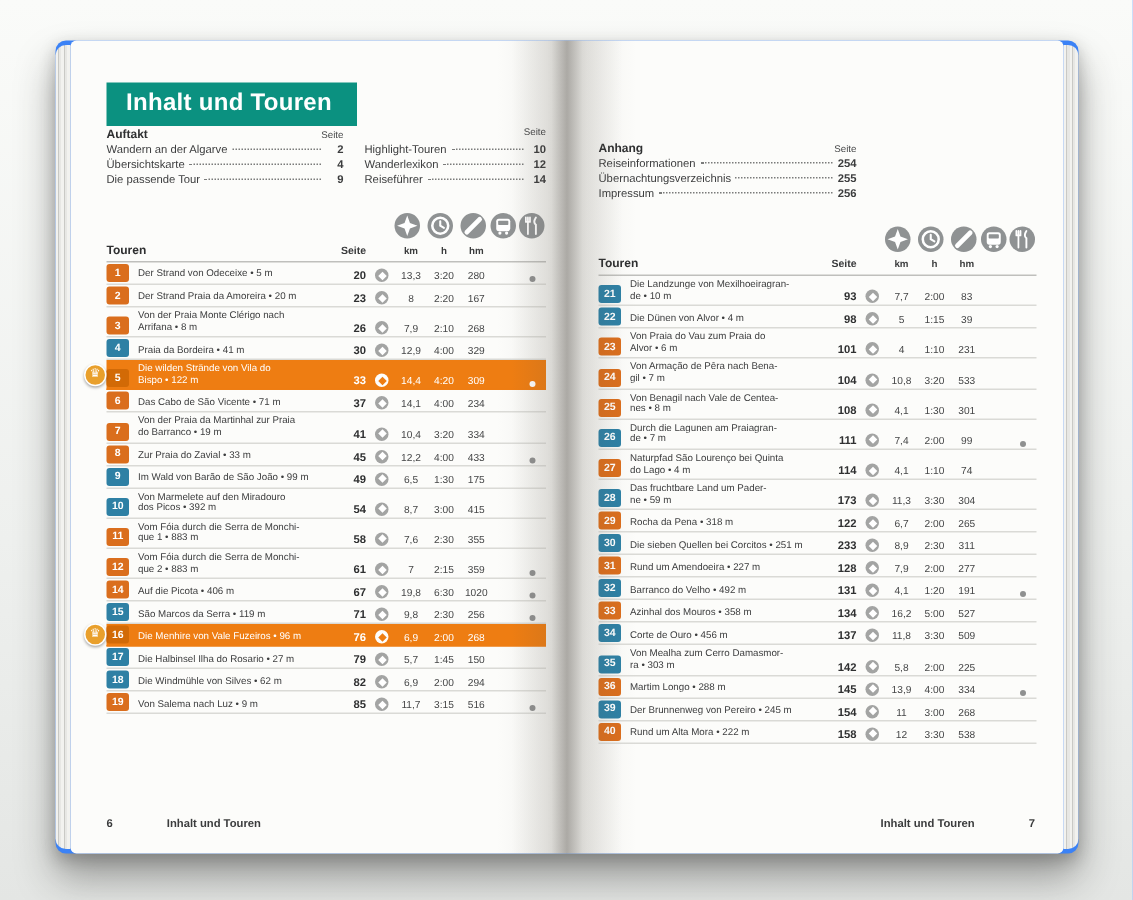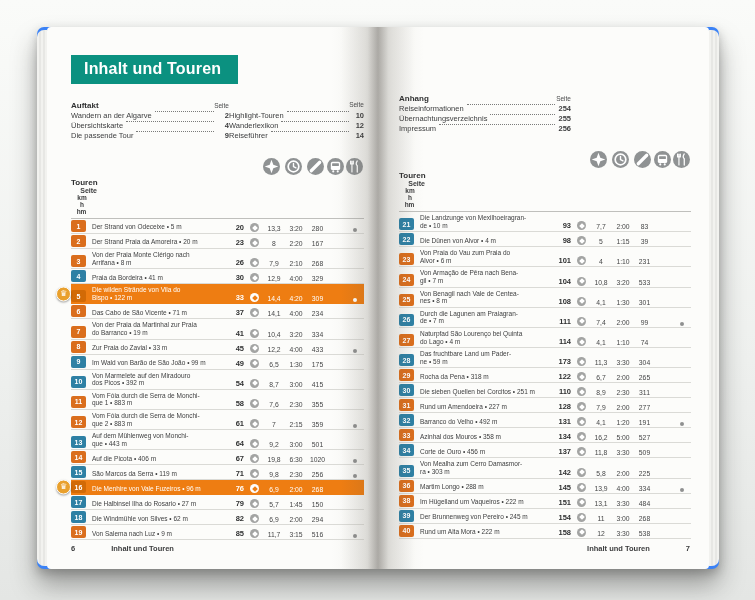--- a/index.html
+++ b/index.html
@@ -19,40 +19,40 @@
   .spine{position:absolute;left:50%;top:0;bottom:0;width:74px;transform:translateX(-50%);pointer-events:none;
          background:linear-gradient(90deg,rgba(90,82,72,0) 0%,rgba(90,82,72,.14) 36%,rgba(55,48,40,.32) 50%,rgba(90,82,72,.14) 64%,rgba(90,82,72,0) 100%);}
   .content{position:absolute;top:28px;left:24px;width:293px;bottom:12px;}
   .page.right .content{left:21px;width:292px;}
 
   
   .titlebar{display:inline-block;background:#0b9180;color:#fff;font-size:16px;font-weight:bold;
             padding:5px 17px 6px 13px;letter-spacing:.2px;}
 
   
-  .tocgrid{display:flex;gap:0;margin-top:17px;}
+  .tocgrid{display:flex;gap:14px;margin-top:1px;}
   .toccol{flex:1;}
   .toccol.wide{flex:0 0 158px;}
   .anhangcol{width:172px;margin-top:39px;}
   .tochead{display:flex;justify-content:space-between;align-items:baseline;margin-bottom:1px;min-height:9px;}
   .toctitle{font-size:8px;font-weight:bold;color:#2f3031;}
   .seite{font-size:6.5px;color:#4a4b4c;}
-  .tocentry{display:flex;align-items:flex-start;font-size:7.5px;line-height:10px;color:#3c3d3e;}
+  .tocentry{display:flex;align-items:center;font-size:7.5px;line-height:10px;color:#3c3d3e;}
   .tlbl{white-space:nowrap;}
   .tdots{flex:1;border-bottom:1px dotted #7a7b7a;margin:0 3px 2px 3px;min-width:6px;}
   .tpg{font-weight:bold;min-width:12px;text-align:right;}
 
   
   .ttable{margin-top:17px;}
   .ticons{display:flex;align-items:center;}
   .ticons .sp{flex:1;}
   .icell{width:22px;display:flex;justify-content:center;}
   .icell.n{width:19px;}
   .hicon{width:17px;height:17px;border-radius:50%;background:#8f9293;display:flex;align-items:center;justify-content:center;}
-  .hrow{display:flex;align-items:baseline;border-bottom:1px solid #bfbfbc;padding:2px 0 3px 0;margin-top:1px;flex-direction:column;}
+  .hrow{display:flex;align-items:baseline;border-bottom:1px solid #bfbfbc;padding:2px 0 3px 0;margin-top:1px;}
   .h-touren{flex:1;font-size:8px;font-weight:bold;color:#2f3031;}
   .h-page{width:26px;text-align:right;font-size:7px;font-weight:bold;padding-right:2px;}
   .h-comp{width:17px;}
   .h-km,.h-h,.h-hm{width:22px;text-align:center;font-size:6.5px;font-weight:bold;}
   .h-hm{width:21px;}
   .h-bus,.h-rest{width:18px;}
 
   
   .trow{display:flex;align-items:flex-end;border-bottom:1px solid #dadad6;padding:1px 0;min-height:12px;position:relative;}
   .c-badge{width:17px;display:flex;align-items:center;}
@@ -431,38 +431,20 @@
                   </span>
     <span class="c-km">7</span>
     <span class="c-h">2:15</span>
     <span class="c-hm">359</span>
     <span class="c-bus"></span>
     <span class="c-rest">
                     <span class="dot"></span>
                   </span>
   </div>
 
-  <div class="trow">
-    <span class="c-badge">
-                    <span class="badge blue">13</span>
-                  </span>
-    <span class="c-name">Auf dem Mühlenweg von Monchi-
-que • 443 m</span>
-    <span class="c-page">64</span>
-    <span class="c-comp">
-                    <span class="compass">
-                      <i></i>
-                    </span>
-                  </span>
-    <span class="c-km">9,2</span>
-    <span class="c-h">3:00</span>
-    <span class="c-hm">501</span>
-    <span class="c-bus"></span>
-    <span class="c-rest"></span>
-  </div>
 
   <div class="trow">
     <span class="c-badge">
                     <span class="badge orange">14</span>
                   </span>
     <span class="c-name">Auf die Picota • 406 m</span>
     <span class="c-page">67</span>
     <span class="c-comp">
                     <span class="compass">
                       <i></i>
@@ -836,21 +818,21 @@
     <span class="c-hm">265</span>
     <span class="c-bus"></span>
     <span class="c-rest"></span>
   </div>
 
   <div class="trow">
     <span class="c-badge">
                     <span class="badge blue">30</span>
                   </span>
     <span class="c-name">Die sieben Quellen bei Corcitos • 251 m</span>
-    <span class="c-page">110</span>
+    <span class="c-page">233</span>
     <span class="c-comp">
                     <span class="compass">
                       <i></i>
                     </span>
                   </span>
     <span class="c-km">8,9</span>
     <span class="c-h">2:30</span>
     <span class="c-hm">311</span>
     <span class="c-bus"></span>
     <span class="c-rest"></span>
@@ -963,37 +945,20 @@
     <span class="c-km">13,9</span>
     <span class="c-h">4:00</span>
     <span class="c-hm">334</span>
     <span class="c-bus"></span>
     <span class="c-rest">
                     <span class="dot"></span>
                   </span>
   </div>
 
 
-  <div class="trow">
-    <span class="c-badge">
-                    <span class="badge orange">38</span>
-                  </span>
-    <span class="c-name">Im Hügelland um Vaqueiros • 222 m</span>
-    <span class="c-page">151</span>
-    <span class="c-comp">
-                    <span class="compass">
-                      <i></i>
-                    </span>
-                  </span>
-    <span class="c-km">13,1</span>
-    <span class="c-h">3:30</span>
-    <span class="c-hm">484</span>
-    <span class="c-bus"></span>
-    <span class="c-rest"></span>
-  </div>
 
   <div class="trow">
     <span class="c-badge">
                     <span class="badge blue">39</span>
                   </span>
     <span class="c-name">Der Brunnenweg von Pereiro • 245 m</span>
     <span class="c-page">154</span>
     <span class="c-comp">
                     <span class="compass">
                       <i></i>

